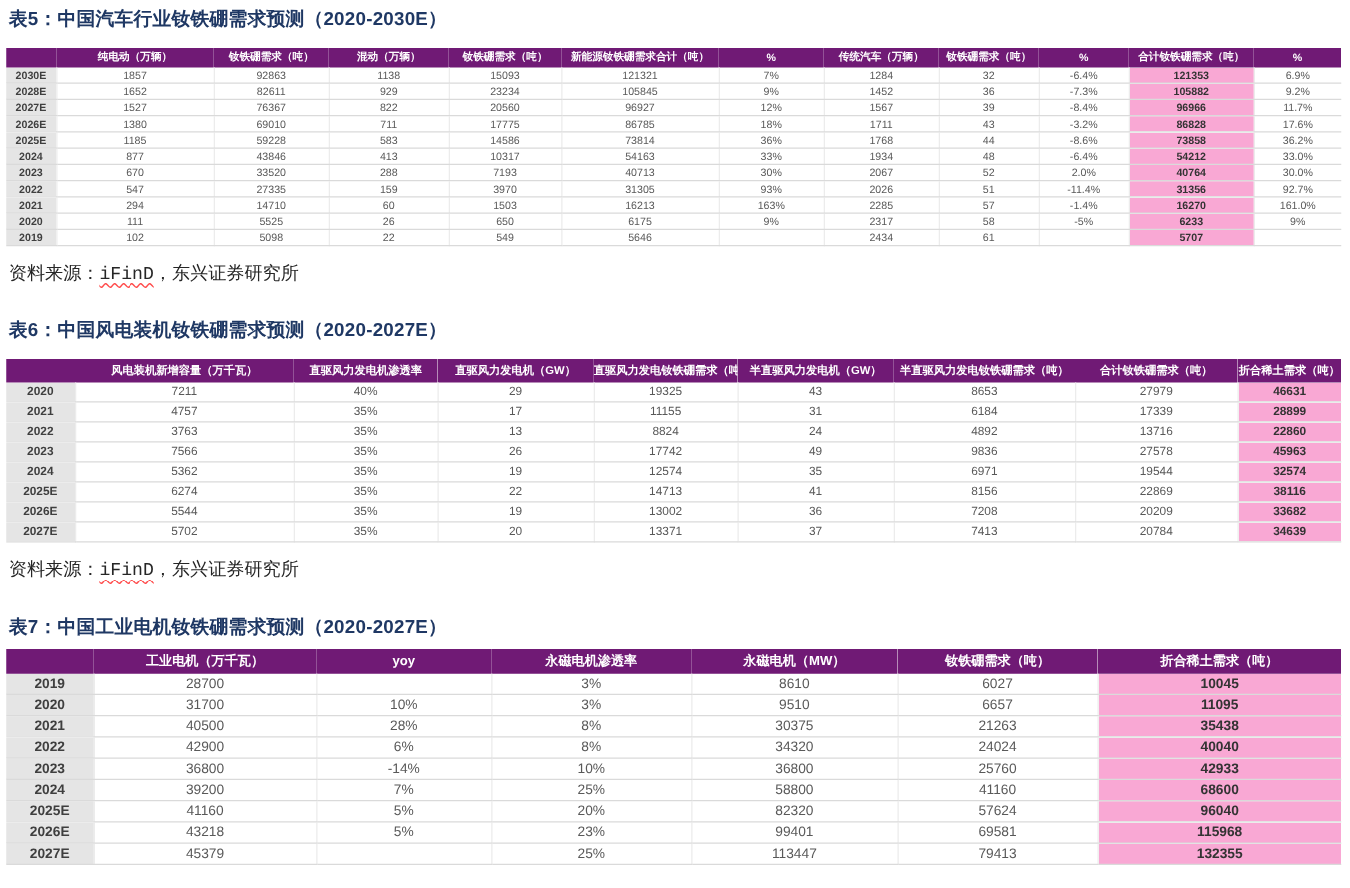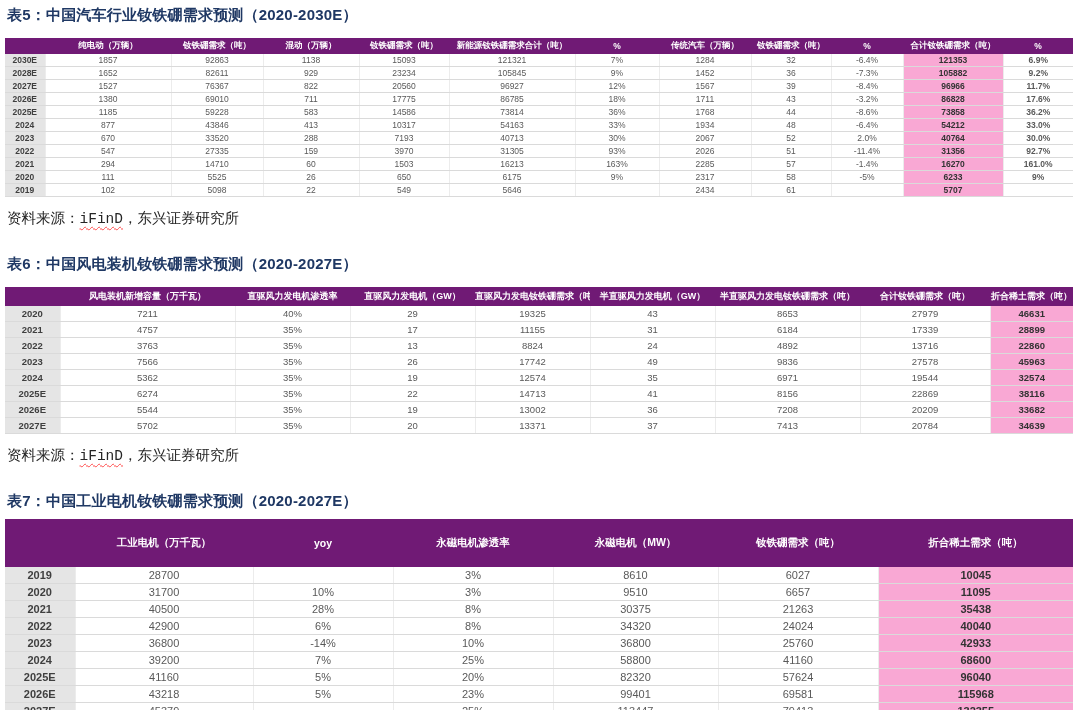--- a/index.html
+++ b/index.html
@@ -22,29 +22,29 @@
   }
   .tbl th {
     background:#701a75; color:#ffffff; font-weight:bold; text-align:center;
     overflow:hidden; white-space:nowrap;
   }
   .tbl td {
     text-align:center; color:#595959; background:#ffffff;
     border-bottom:1px solid #DADADA; border-right:1px solid #ECECEC;
     overflow:hidden; white-space:nowrap;
   }
-  .tbl td:last-child { border-right:none;font-weight:bold; }
+  .tbl td:last-child { border-right:none; }
   .tbl td.year { background:#e5e5e5; color:#3F3F3F; font-weight:bold; }
   .tbl td.hi   { background:#f9a8d4; color:#333333; font-weight:bold; }
   
   .t5 .tbl th { font-size:8.5px; padding:2px 0; }
   .t5 .tbl td { font-size:8.5px; padding:1px 0; }
   .t6 .tbl th { font-size:9px;  padding:3px 0; }
   .t6 .tbl td { font-size:9.5px; padding:2px 0; }
-  .t7 .tbl th { font-size:10.5px; padding:17px 0; }
+  .t7 .tbl th { font-size:10.5px; padding:3px 0; }
   .t7 .tbl td { font-size:11px;  padding:2px 0; }
   .source {
     font-family:"Liberation Serif", serif;
     font-size:14.5px; color:#262626; margin:12px 0 0 2px;
   }
   .source .misspell {
     font-family:Liberation Mono, monospace;
     text-decoration-line:underline; text-decoration-style:wavy;
     text-decoration-color:#FF4B4B; text-decoration-thickness:1px;
     text-underline-offset:3px;

